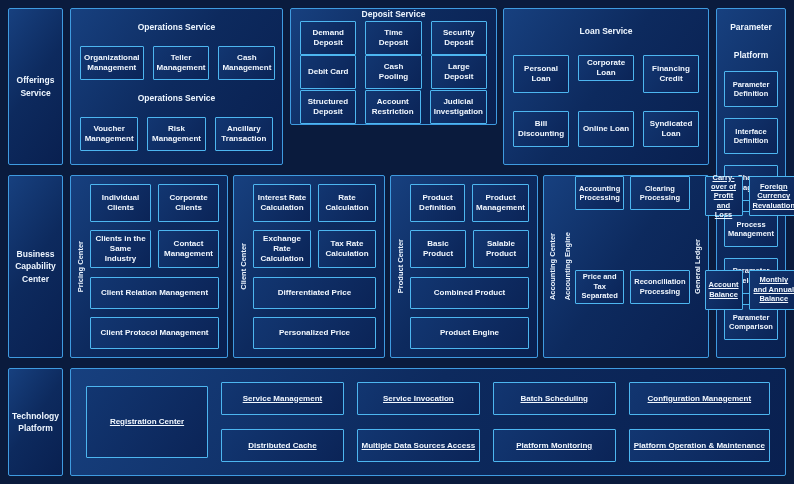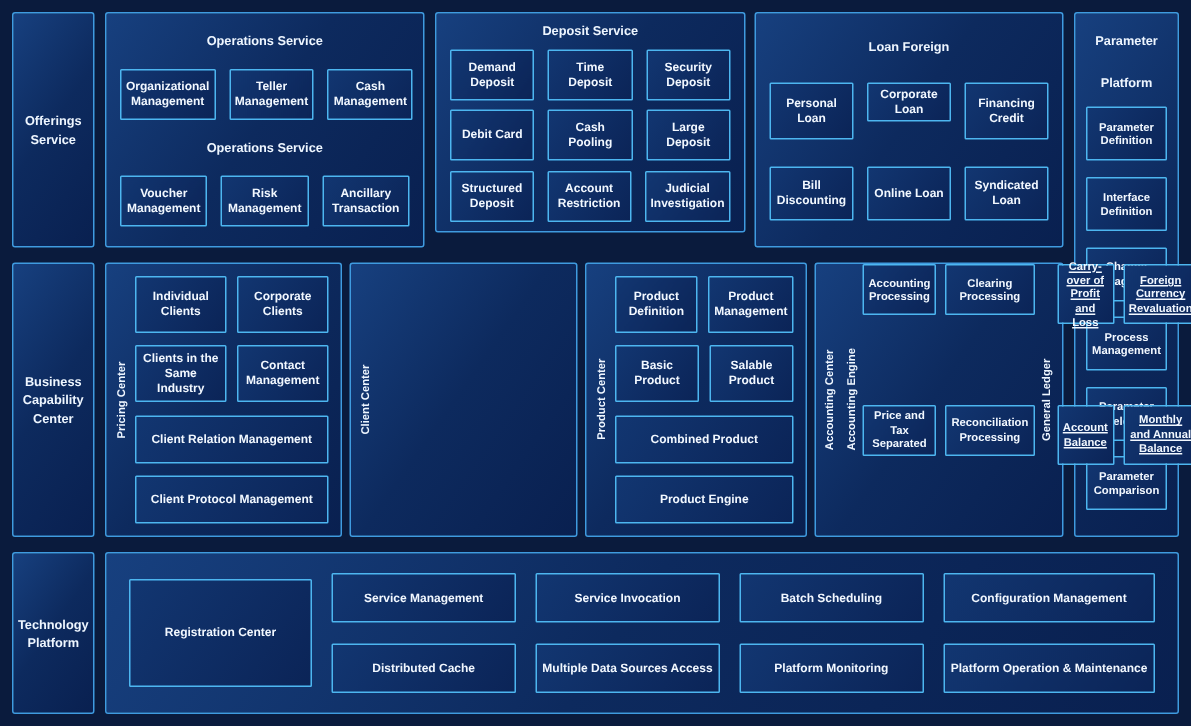--- a/index.html
+++ b/index.html
@@ -44,21 +44,21 @@
   .wide.box{height:32px;}
   .pp-col{display:flex;flex-direction:column;justify-content:space-evenly;height:100%;padding:2px 7px 6px 7px;box-sizing:border-box;}
   .pp-col .box{height:36px;font-size:7.5px;}
   .acc-groups{flex:1;display:flex;flex-direction:row;justify-content:space-evenly;padding-right:7px;}
   .acc-group{display:flex;}
   .acc-grid{flex:1;display:grid;grid-template-columns:1fr 1fr;gap:6px;}
   .acc-grid .box{font-size:7.5px;}
   .acc-grid.g1 .box{height:34px;}
   .acc-grid.g2 .box{height:40px;text-decoration:underline;}
   .bottom-panel{display:flex;gap:13px;padding:13px 15px;box-sizing:border-box;}
-  .bottom-panel .box{font-size:8px;}
+  .bottom-panel .box{font-size:8px;text-decoration:underline;}
   .reg-box{flex:0 0 122px;height:72px;align-self:center;}
   .bcol{flex:1;display:flex;flex-direction:column;justify-content:space-between;}
   .bcol .box{height:33px;}
 </style>
 </head>
 <body>
 
 <div class="page">
 
   <div class="panel side-panel" style="left:8px;top:8px;width:55px;height:157px;">
@@ -79,41 +79,41 @@
       <div class="box">Cash Management</div>
     </div>
     <div class="panel-title">Operations Service</div>
     <div class="row3">
       <div class="box">Voucher Management</div>
       <div class="box">Risk Management</div>
       <div class="box">Ancillary Transaction</div>
     </div>
   </div>
 
-  <div class="panel col" style="left:290px;top:8px;width:207px;height:147px;">
+  <div class="panel col" style="left:290px;top:8px;width:207px;height:117px;">
     <div class="panel-title">Deposit Service</div>
     <div class="row3">
       <div class="box">Demand Deposit</div>
       <div class="box">Time Deposit</div>
       <div class="box">Security Deposit</div>
     </div>
     <div class="row3">
       <div class="box">Debit Card</div>
       <div class="box">Cash Pooling</div>
       <div class="box">Large Deposit</div>
     </div>
     <div class="row3">
       <div class="box">Structured Deposit</div>
       <div class="box">Account Restriction</div>
       <div class="box">Judicial Investigation</div>
     </div>
   </div>
 
   <div class="panel col" style="left:503px;top:8px;width:206px;height:157px;">
-    <div class="panel-title">Loan Foreign</div>
+    <div class="panel-title">Loan Service</div>
     <div class="row3">
       <div class="box" style="height:38px;">Personal Loan</div>
       <div class="box" style="height:26px;">Corporate Loan</div>
       <div class="box" style="height:38px;">Financing Credit</div>
     </div>
     <div class="row3">
       <div class="box" style="height:36px;">Bill Discounting</div>
       <div class="box" style="height:36px;">Online Loan</div>
       <div class="box" style="height:36px;">Syndicated Loan</div>
     </div>
@@ -149,20 +149,32 @@
       </div>
       <div class="box wide">Client Relation Management</div>
       <div class="box wide">Client Protocol Management</div>
     </div>
   </div>
 
   <div class="panel mid-panel" style="left:233px;top:175px;width:152px;height:183px;">
     <div class="vstrip">
       <span class="vlabel">Client Center</span>
     </div>
+    <div class="mid-content">
+      <div class="row2b">
+        <div class="box">Interest Rate Calculation</div>
+        <div class="box">Rate Calculation</div>
+      </div>
+      <div class="row2b">
+        <div class="box">Exchange Rate Calculation</div>
+        <div class="box">Tax Rate Calculation</div>
+      </div>
+      <div class="box wide">Differentiated Price</div>
+      <div class="box wide">Personalized Price</div>
+    </div>
   </div>
 
   <div class="panel mid-panel" style="left:390px;top:175px;width:148px;height:183px;">
     <div class="vstrip">
       <span class="vlabel">Product Center</span>
     </div>
     <div class="mid-content">
       <div class="row2b">
         <div class="box">Product Definition</div>
         <div class="box">Product Management</div>

